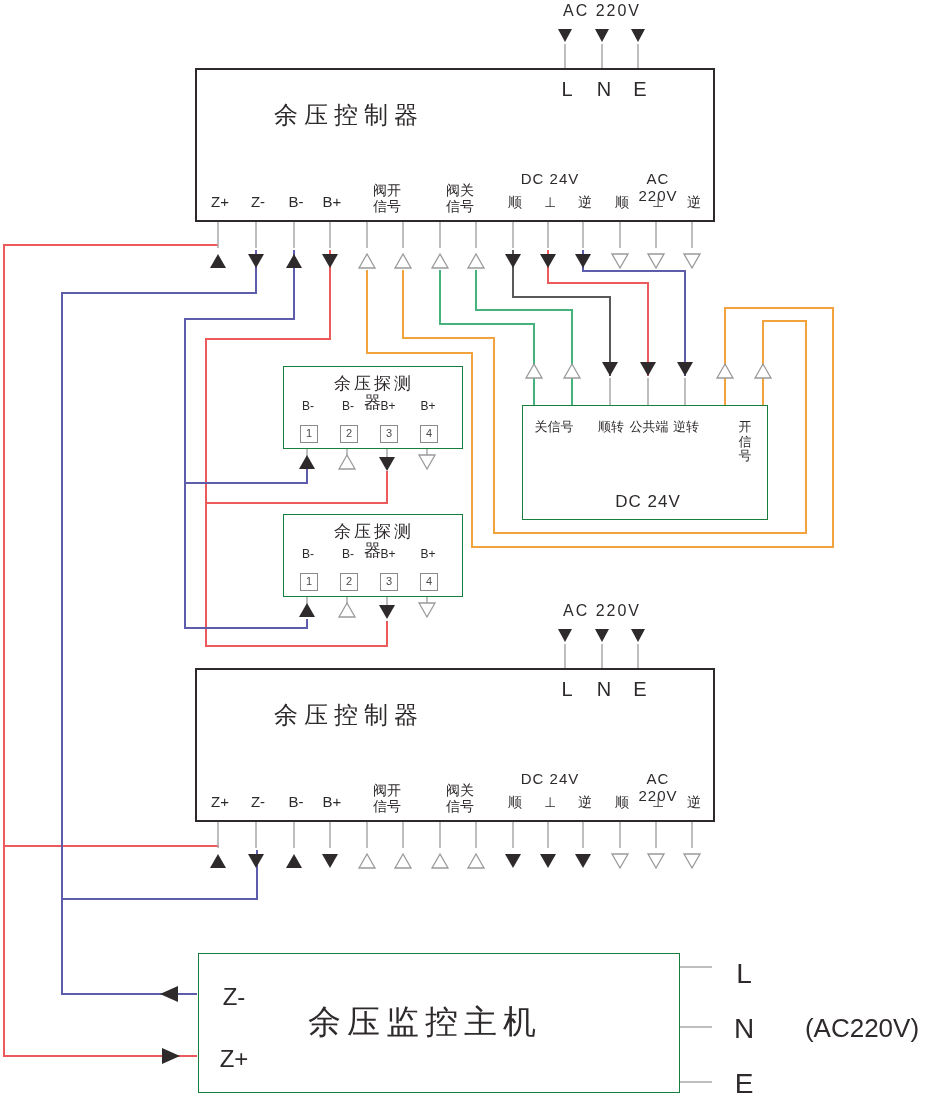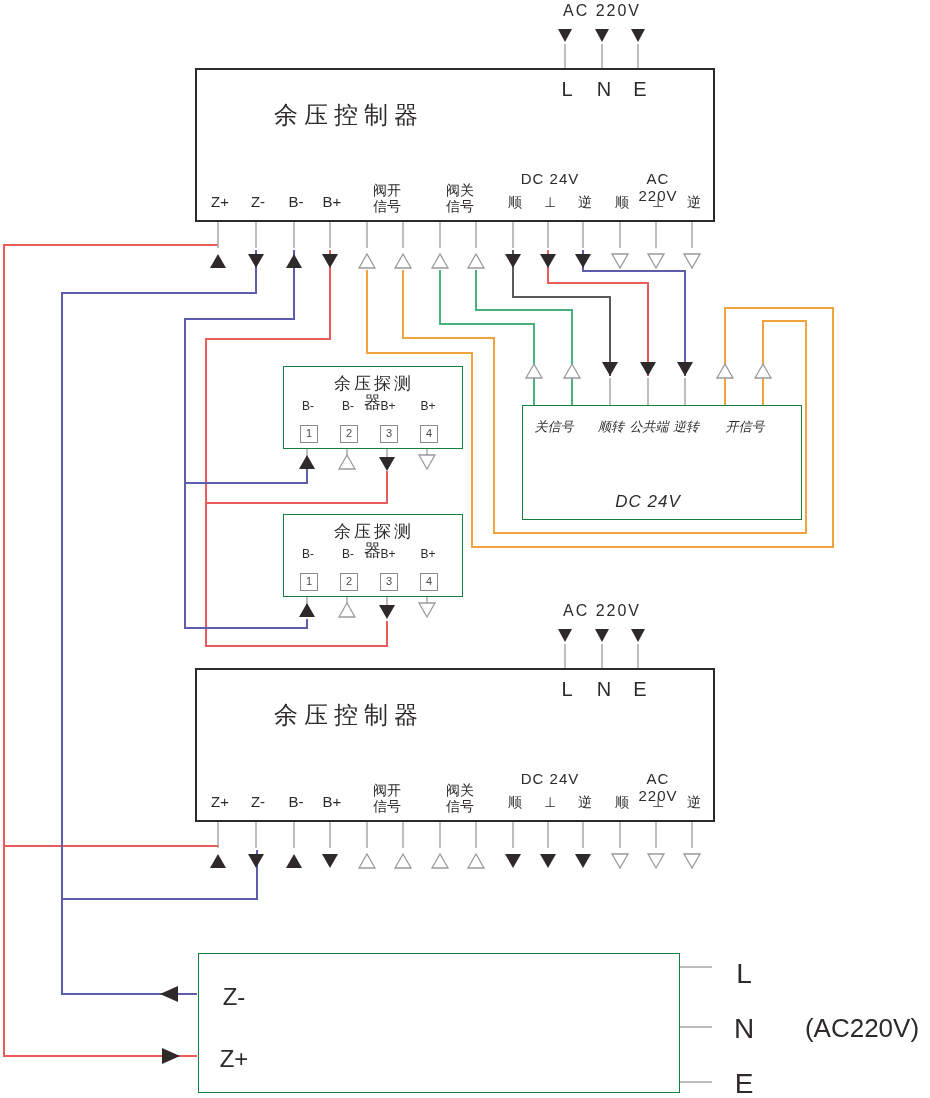--- a/index.html
+++ b/index.html
@@ -210,31 +210,32 @@
     <div class="L" style="left:24px;top:33px;font-size:12px;">B-</div>
     <div class="L" style="left:64px;top:33px;font-size:12px;">B-</div>
     <div class="L" style="left:104px;top:33px;font-size:12px;">B+</div>
     <div class="L" style="left:144px;top:33px;font-size:12px;">B+</div>
     <div class="sq" style="left:16px;top:58px;">1</div>
     <div class="sq" style="left:56px;top:58px;">2</div>
     <div class="sq" style="left:96px;top:58px;">3</div>
     <div class="sq" style="left:136px;top:58px;">4</div>
   </div>
 
-  <div class="box b3" style="left:522px;top:405px;width:280px;height:115px;font-style:italic;">
+  <div class="box b3" style="left:522px;top:405px;width:246px;height:115px;">
     <div class="L" style="left:31px;top:14px;font-size:13px;">关信号</div>
     <div class="L" style="left:88px;top:14px;font-size:13px;">顺转</div>
     <div class="L" style="left:126px;top:14px;font-size:13px;">公共端</div>
     <div class="L" style="left:163px;top:14px;font-size:13px;">逆转</div>
     <div class="L" style="left:222px;top:14px;font-size:13px;">开信号</div>
     <div class="L" style="left:125px;top:86px;font-size:17px;letter-spacing:1px;">DC 24V</div>
   </div>
 
   <div class="box b3" style="left:198px;top:953px;width:482px;height:140px;">
     <div class="L" style="left:35px;top:30px;font-size:24px;">Z-</div>
     <div class="L" style="left:35px;top:92px;font-size:24px;">Z+</div>
+    <div class="L" style="left:226px;top:50px;font-size:33px;letter-spacing:6px;">余压监控主机</div>
   </div>
   <div class="L" style="left:744px;top:958px;font-size:28px;">L</div>
   <div class="L" style="left:744px;top:1013px;font-size:28px;">N</div>
   <div class="L" style="left:744px;top:1068px;font-size:28px;">E</div>
   <div class="L" style="left:862px;top:1014px;font-size:26px;">(AC220V)</div>
 
 </div>
 
 </body></html>

